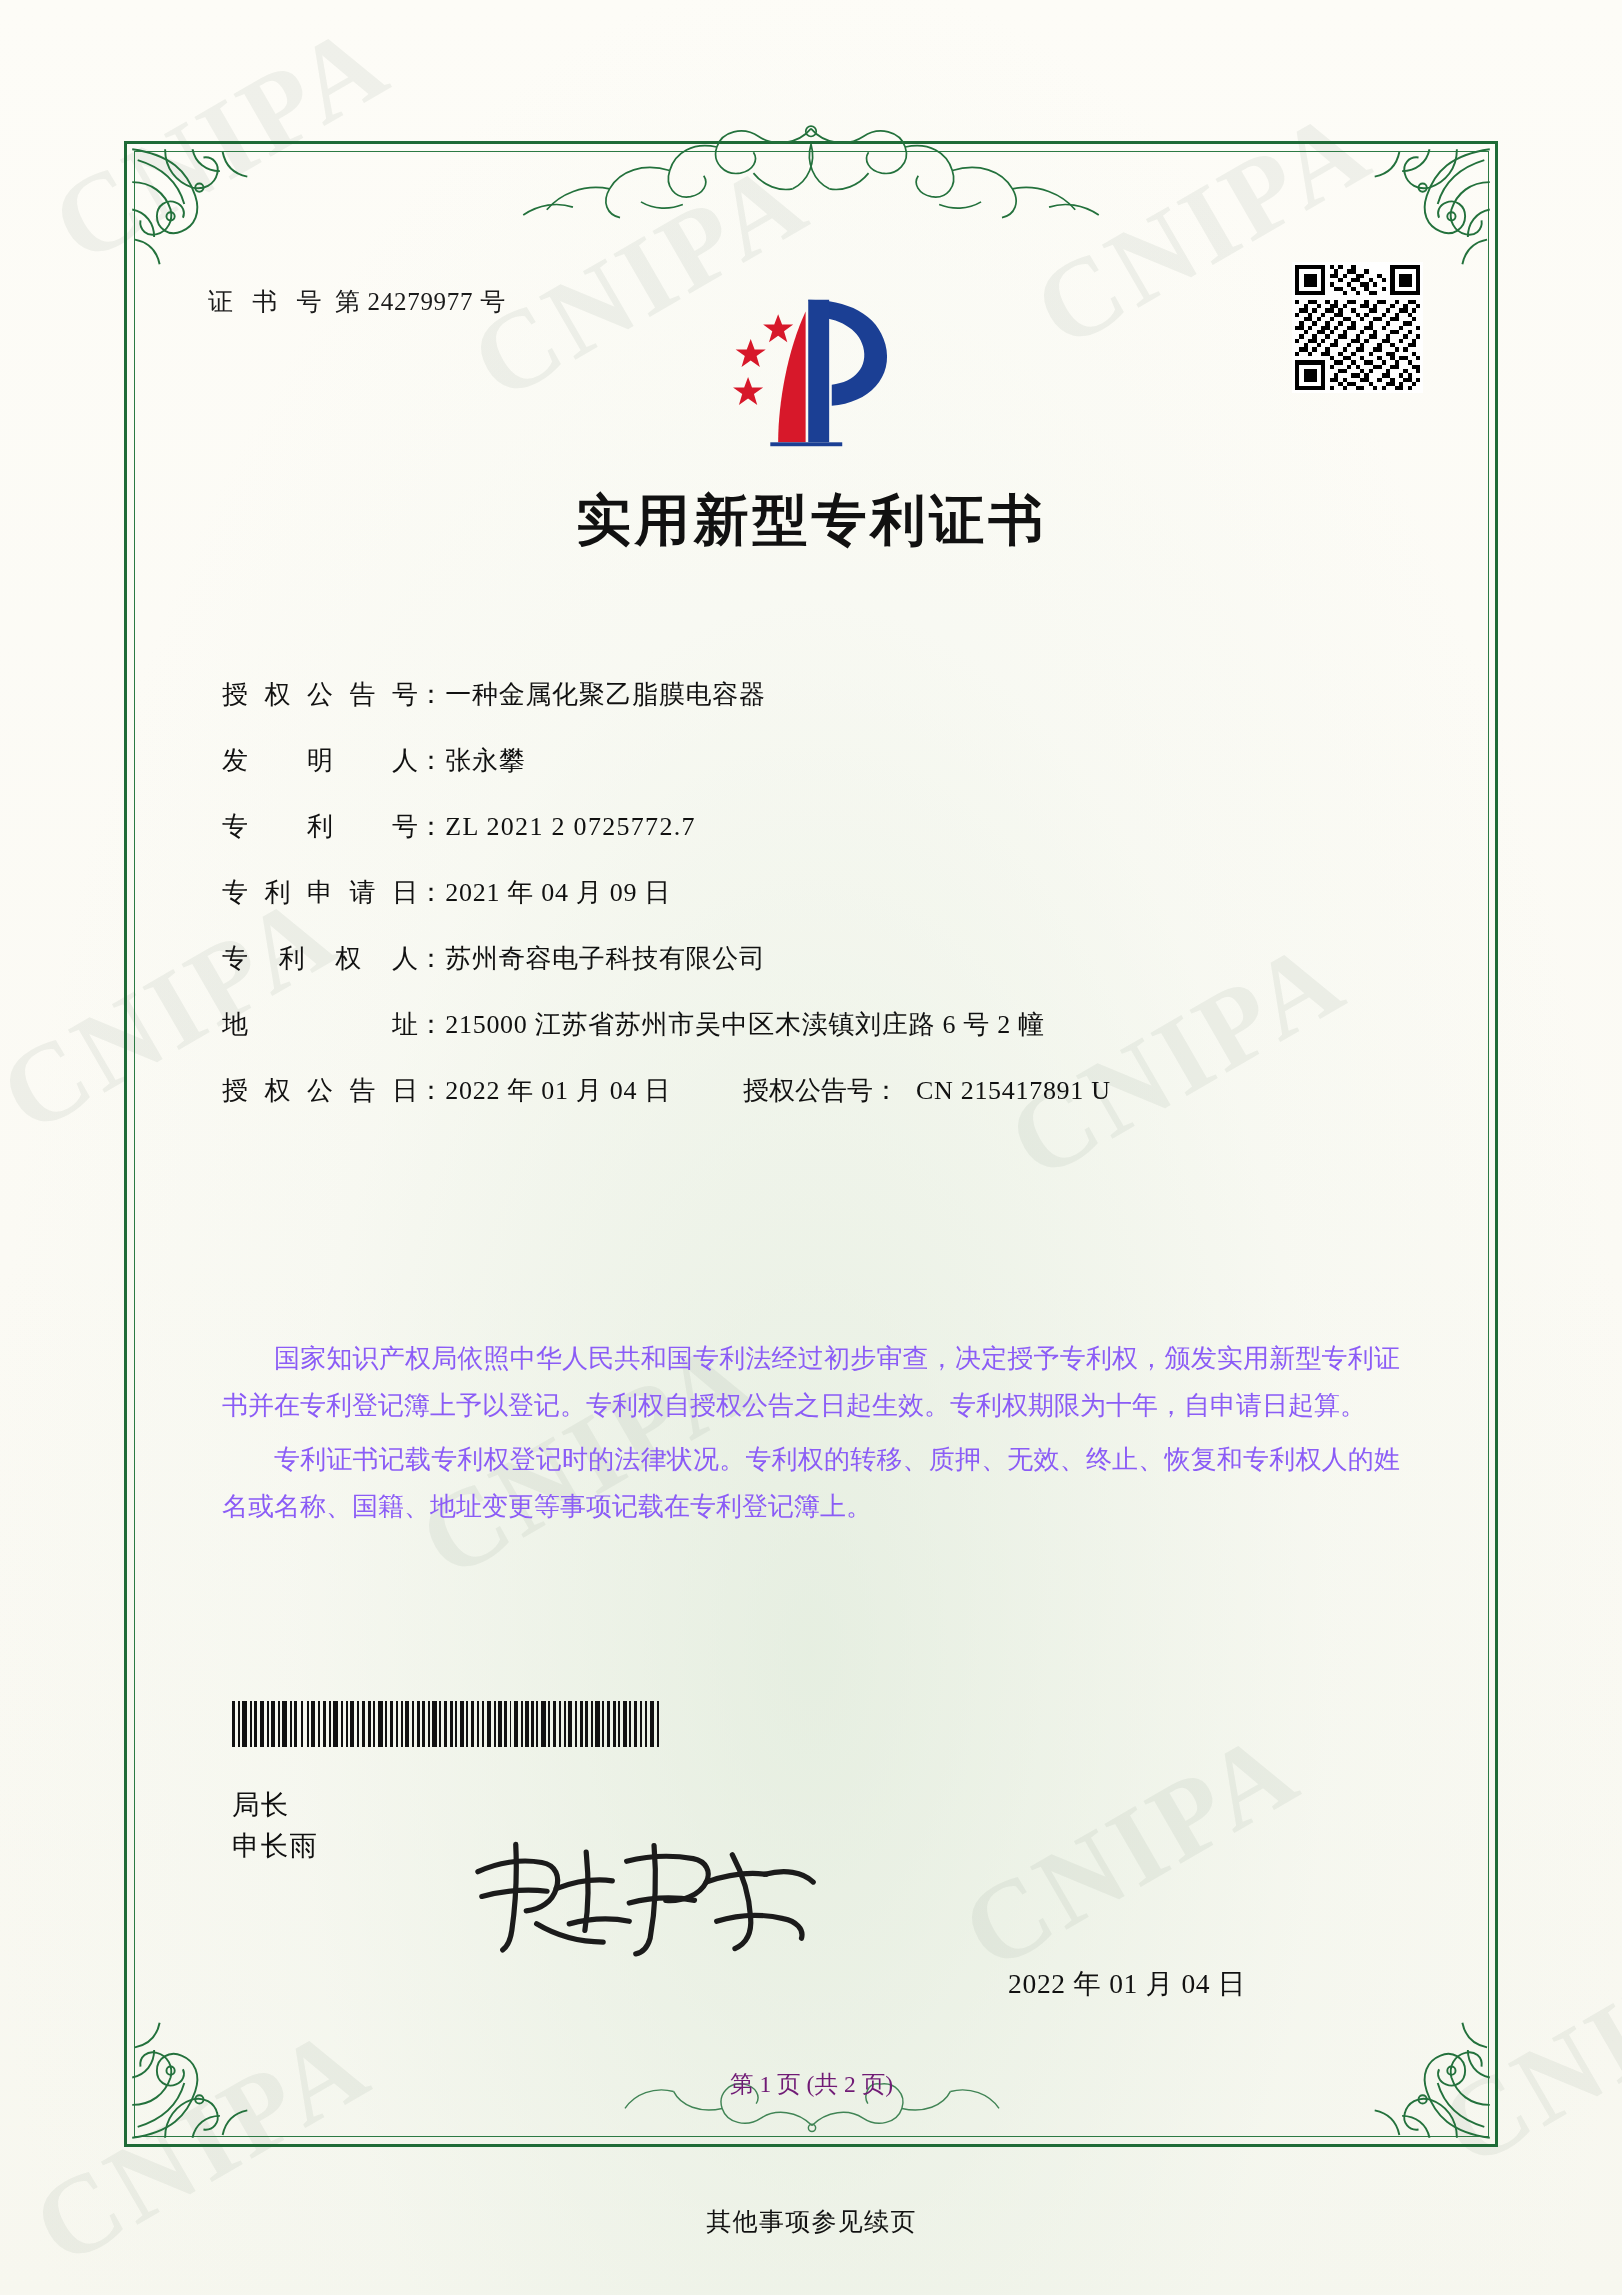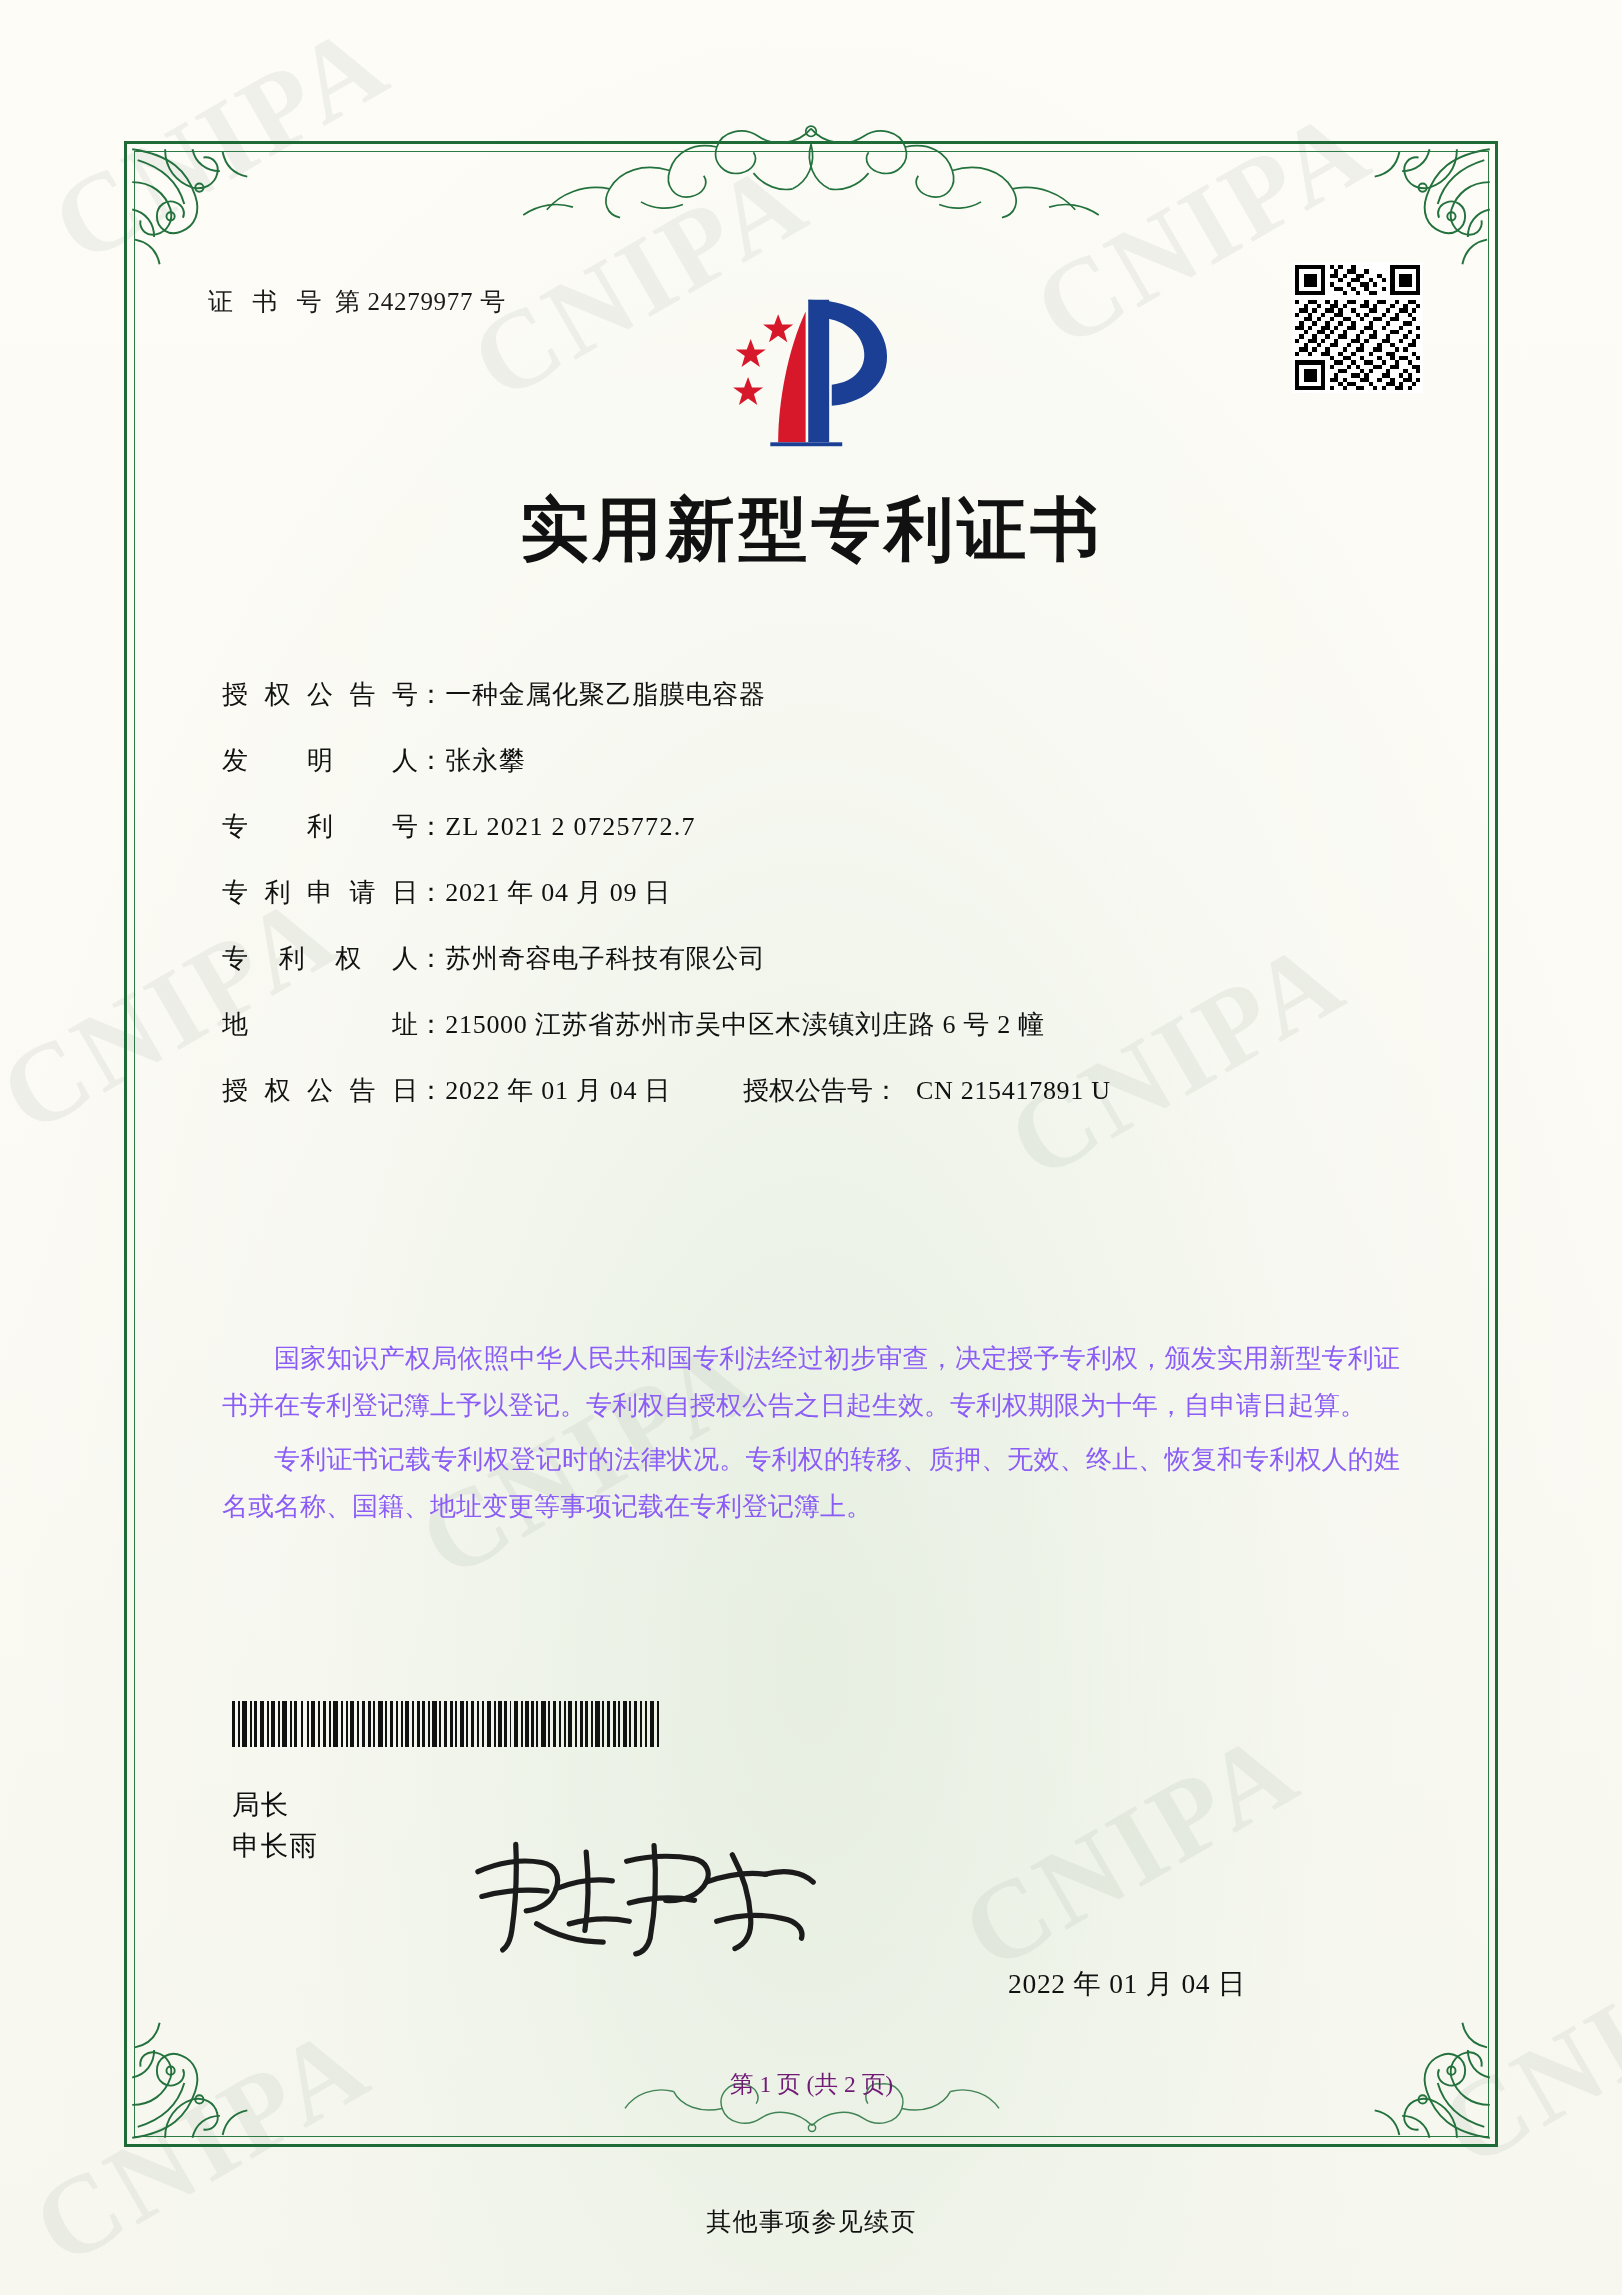--- a/index.html
+++ b/index.html
@@ -126,21 +126,21 @@
     height: 170px;
   }
   .logo svg { width: 100%; height: 100%; display: block; }
 
   .main-title {
     position: absolute;
     left: 0;
     right: 0;
     top: 484px;
     text-align: center;
-    font-size: 69px;
+    font-size: 55px;
     font-weight: 700;
     color: #111;
     letter-spacing: 3.9px;
     font-family: "DejaVu Serif", "Liberation Serif", serif;
   }
 
   
   .fields {
     position: absolute;
     left: 222px;

